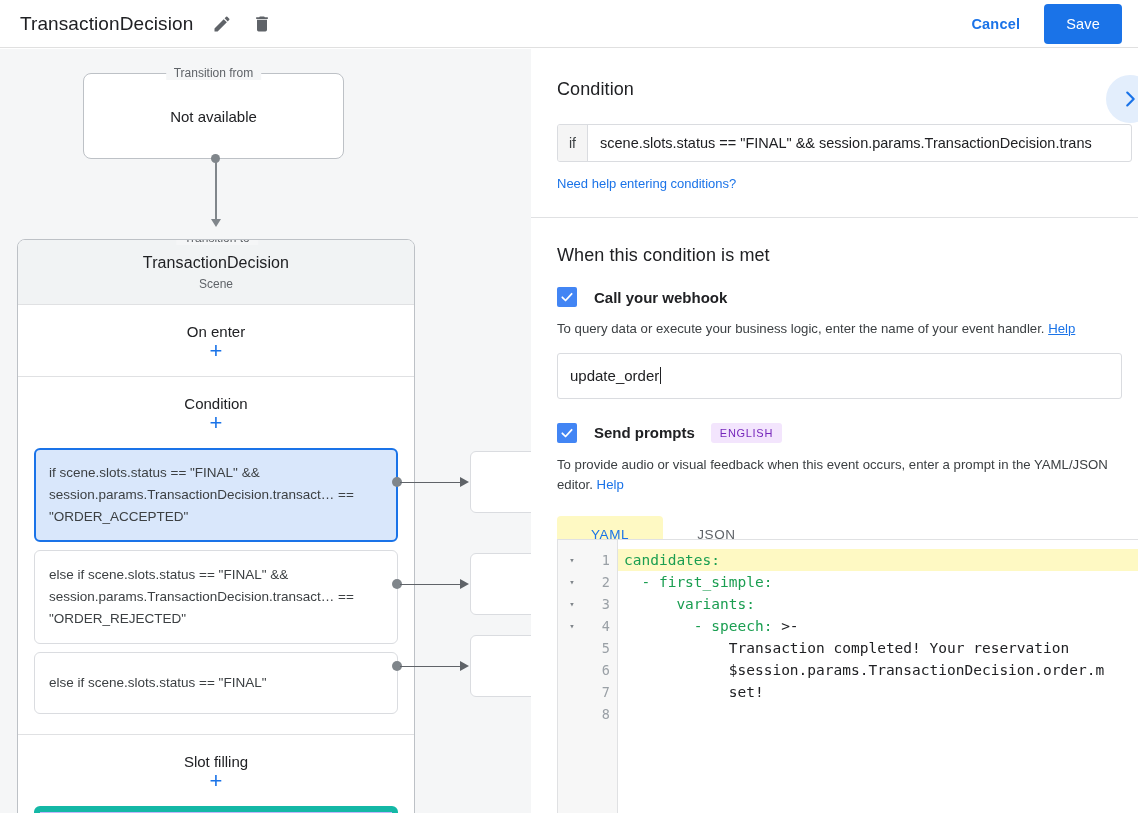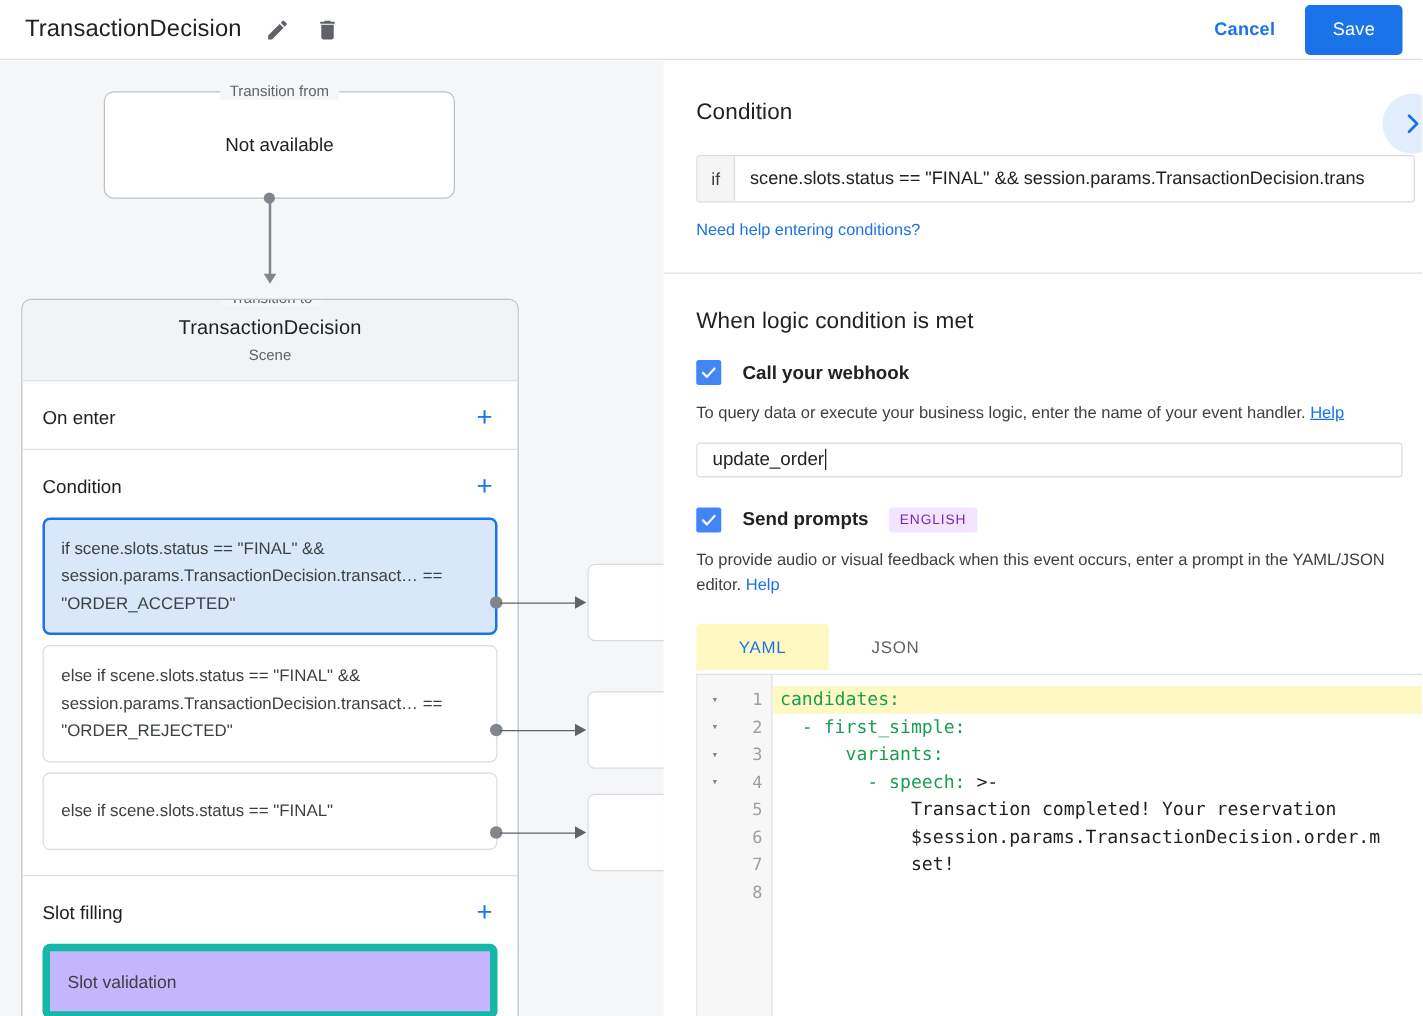--- a/index.html
+++ b/index.html
@@ -51,21 +51,21 @@
   
   .fcard {
     position: absolute; border: 1px solid #bdc1c6; border-radius: 8px;
     background: #fff;
   }
   .fcard-legend {
     position: absolute; top: -8px; left: 50%; transform: translateX(-50%);
     background: #f5f6f7; padding: 0 8px; font-size: 12px; color: #5f6368;
     white-space: nowrap;
   }
-  #from-card { left: 83px; top: 24px; width: 281px; height: 86px; }
+  #from-card { left: 83px; top: 24px; width: 261px; height: 86px; }
   #from-card .fcard-body {
     height: 100%; display: flex; align-items: center; justify-content: center;
     font-size: 15px; color: #202124;
   }
 
   .arrow-dot {
     position: absolute; width: 9px; height: 9px; border-radius: 50%;
     background: #80868b;
   }
   .v-line {
@@ -84,22 +84,23 @@
     overflow: hidden;
   }
   .scene-header {
     background: #f1f3f4; padding: 14px 0 13px; text-align: center;
     border-bottom: 1px solid #e0e1e3;
   }
   .scene-title { font-size: 16px; color: #202124; letter-spacing: .1px; }
   .scene-sub { font-size: 12px; color: #5f6368; margin-top: 5px; }
 
   .section-row {
-    display: flex; align-items: center; justify-content: space-between;
+    display: flex; align-items: center; justify-content: center;
     padding: 18px 16px 14px;
+    flex-direction: column;
   }
   .section-label { font-size: 15px; color: #202124; }
   .plus-btn {
     color: #1a73e8; font-size: 22px; line-height: 1; font-weight: 400;
     cursor: pointer; padding: 0 4px; user-select: none;
   }
   .divider { height: 1px; background: #e0e1e3; }
 
   .cond-list { padding: 0 16px 12px; }
   .cond-item {
@@ -187,21 +188,21 @@
     font-size: 11px; letter-spacing: .7px; padding: 4px 9px; border-radius: 3px;
   }
   .desc {
     margin: 12px 26px 0 26px; font-size: 13.2px; color: #3c4043; line-height: 1.5;
     max-width: 560px;
   }
   .desc a { color: #1a73e8; text-decoration: underline; cursor: pointer; }
   .desc a.nounder { text-decoration: none; }
 
   .text-input {
-    margin: 14px 0 0 26px; width: 565px; height: 28px;
+    margin: 14px 0 0 26px; width: 565px; height: 46px;
     border: 1px solid #dadce0; border-radius: 3px; background: #fff;
     display: flex; align-items: center; padding-left: 12px;
     font-size: 15px; color: #202124; cursor: text;
   }
   .caret {
     display: inline-block; width: 1px; height: 17px; background: #202124;
     margin-left: 1px;
   }
 
   .tabs { display: flex; margin: 22px 0 0 26px; }
@@ -340,21 +341,21 @@
 
   <div class="if-row">
     <div class="if-label">if</div>
     <div class="if-value">scene.slots.status == "FINAL" &amp;&amp; session.params.TransactionDecision.trans</div>
   </div>
 
   <span class="help-link">Need help entering conditions?</span>
 
   <div class="panel-divider"></div>
 
-  <div class="panel-h2">When logic condition is met</div>
+  <div class="panel-h2">When this condition is met</div>
 
   
   <div class="check-row">
     <div class="checkbox">
       <svg width="14" height="14" viewBox="0 0 24 24" fill="none" stroke="#fff" stroke-width="3" stroke-linecap="round" stroke-linejoin="round">
         <polyline points="4 12.5 9.5 18 20 6.5"></polyline>
       </svg>
     </div>
     <span class="check-label">Call your webhook</span>
   </div>

